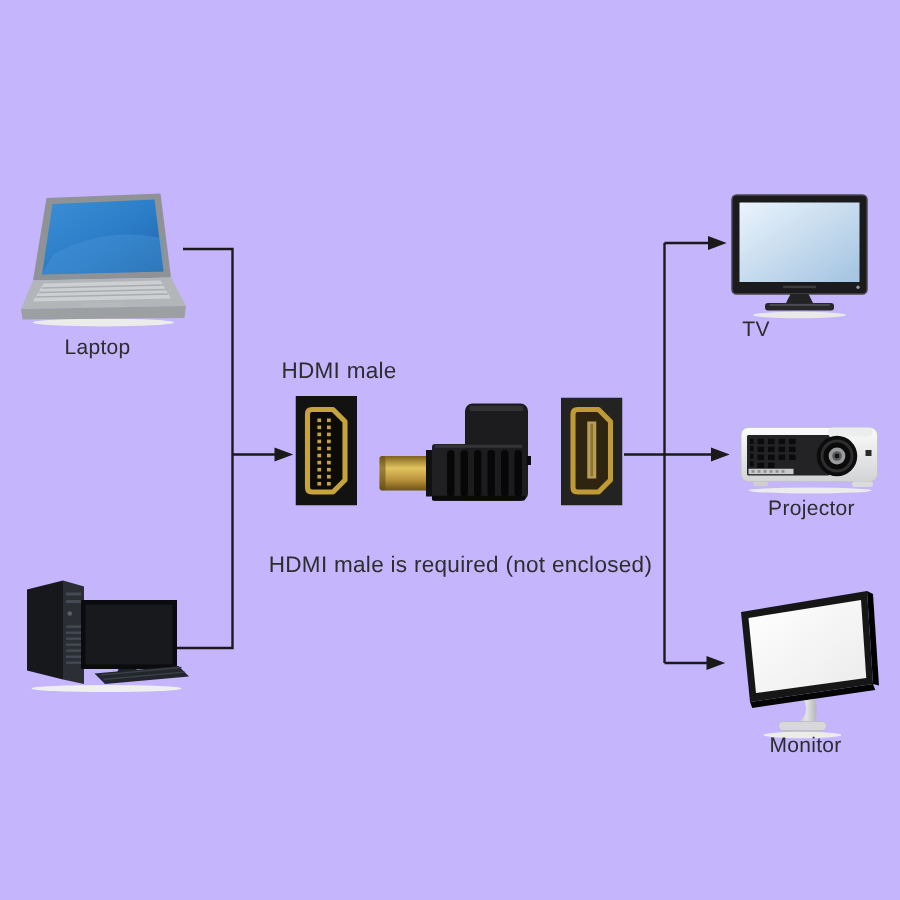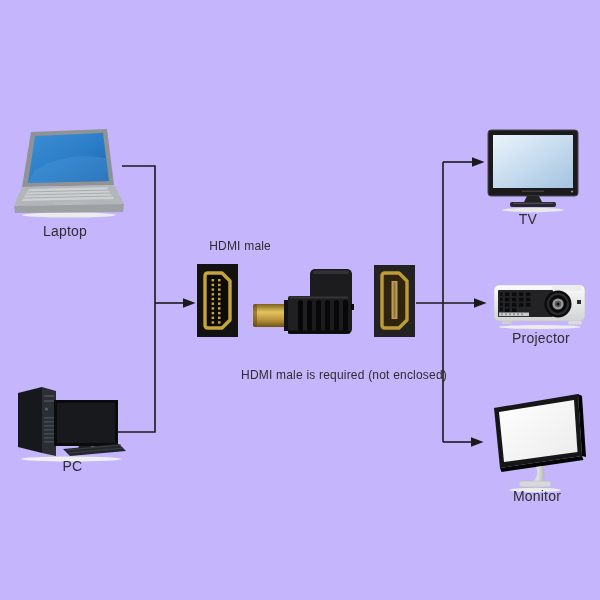--- a/index.html
+++ b/index.html
@@ -1,21 +1,21 @@
 <!DOCTYPE html>
 <html><head>
 <meta charset="utf-8">
 <style>
   * { margin:0; padding:0; box-sizing:border-box; }
   html,body { background:#ffffff; }
   body { font-family:"Liberation Sans", sans-serif; }
   .stage { position:relative; width:600px; height:600px; background:#c4b5fd; overflow:hidden; margin:0 auto; }
   .abs { position:absolute; }
   .lbl { position:absolute; color:#2d2d2d; text-align:center; font-size:14px; line-height:1.1; letter-spacing:.2px; }
-  .lbl.small { font-size:12px;text-align:right; }
+  .lbl.small { font-size:15px; }
   svg { display:block; }
 </style>
 </head>
 <body>
 
 <div class="stage">
 
   <svg class="abs" style="left:0;top:0" width="600" height="600" viewBox="0 0 600 600">
     <g stroke="#1a1a1a" stroke-width="1.6" fill="none">
       <polyline points="122,166 155,166 155,432 112,432"></polyline>
@@ -228,26 +228,25 @@
     <polygon points="14,78 96,66 97.5,70 15.5,82" fill="#050505"></polygon>
     <polygon points="92,4 96,6 100,67 96,66" fill="#000000"></polygon>
     <polygon points="8,18 92,4 96,66 14,78" fill="#161617"></polygon>
     <polygon points="13,22 88,10 91.5,62 18,72" fill="url(#monScr)"></polygon>
     <path d="M50,77 C53,84 51,88 45,93 L57,92 C59,86 58.5,82 57.5,76 Z" fill="url(#monNeck)"></path>
     <rect x="33" y="91" width="32" height="6" rx="3" fill="#d8d8da" stroke="#bdbdbf" stroke-width="0.6"></rect>
   </svg>
 
   <div class="lbl" style="left:10px;top:224px;width:110px">Laptop</div>
 
-  <div class="lbl" style="left:20px;top:459px;width:105px">PC</div>
 
   <div class="lbl small" style="left:181px;top:240px;width:90px">HDMI male</div>
 
 
   <div class="lbl small" style="left:167px;top:369px;width:280px">HDMI male is required (not enclosed)</div>
 
-  <div class="lbl" style="left:488px;top:212px;width:80px">TV</div>
+  <div class="lbl" style="left:464px;top:212px;width:80px">TV</div>
 
   <div class="lbl" style="left:487px;top:489px;width:100px">Monitor</div>
 
   <div class="lbl" style="left:491px;top:331px;width:100px">Projector</div>
 
 </div>
 
 </body></html>

